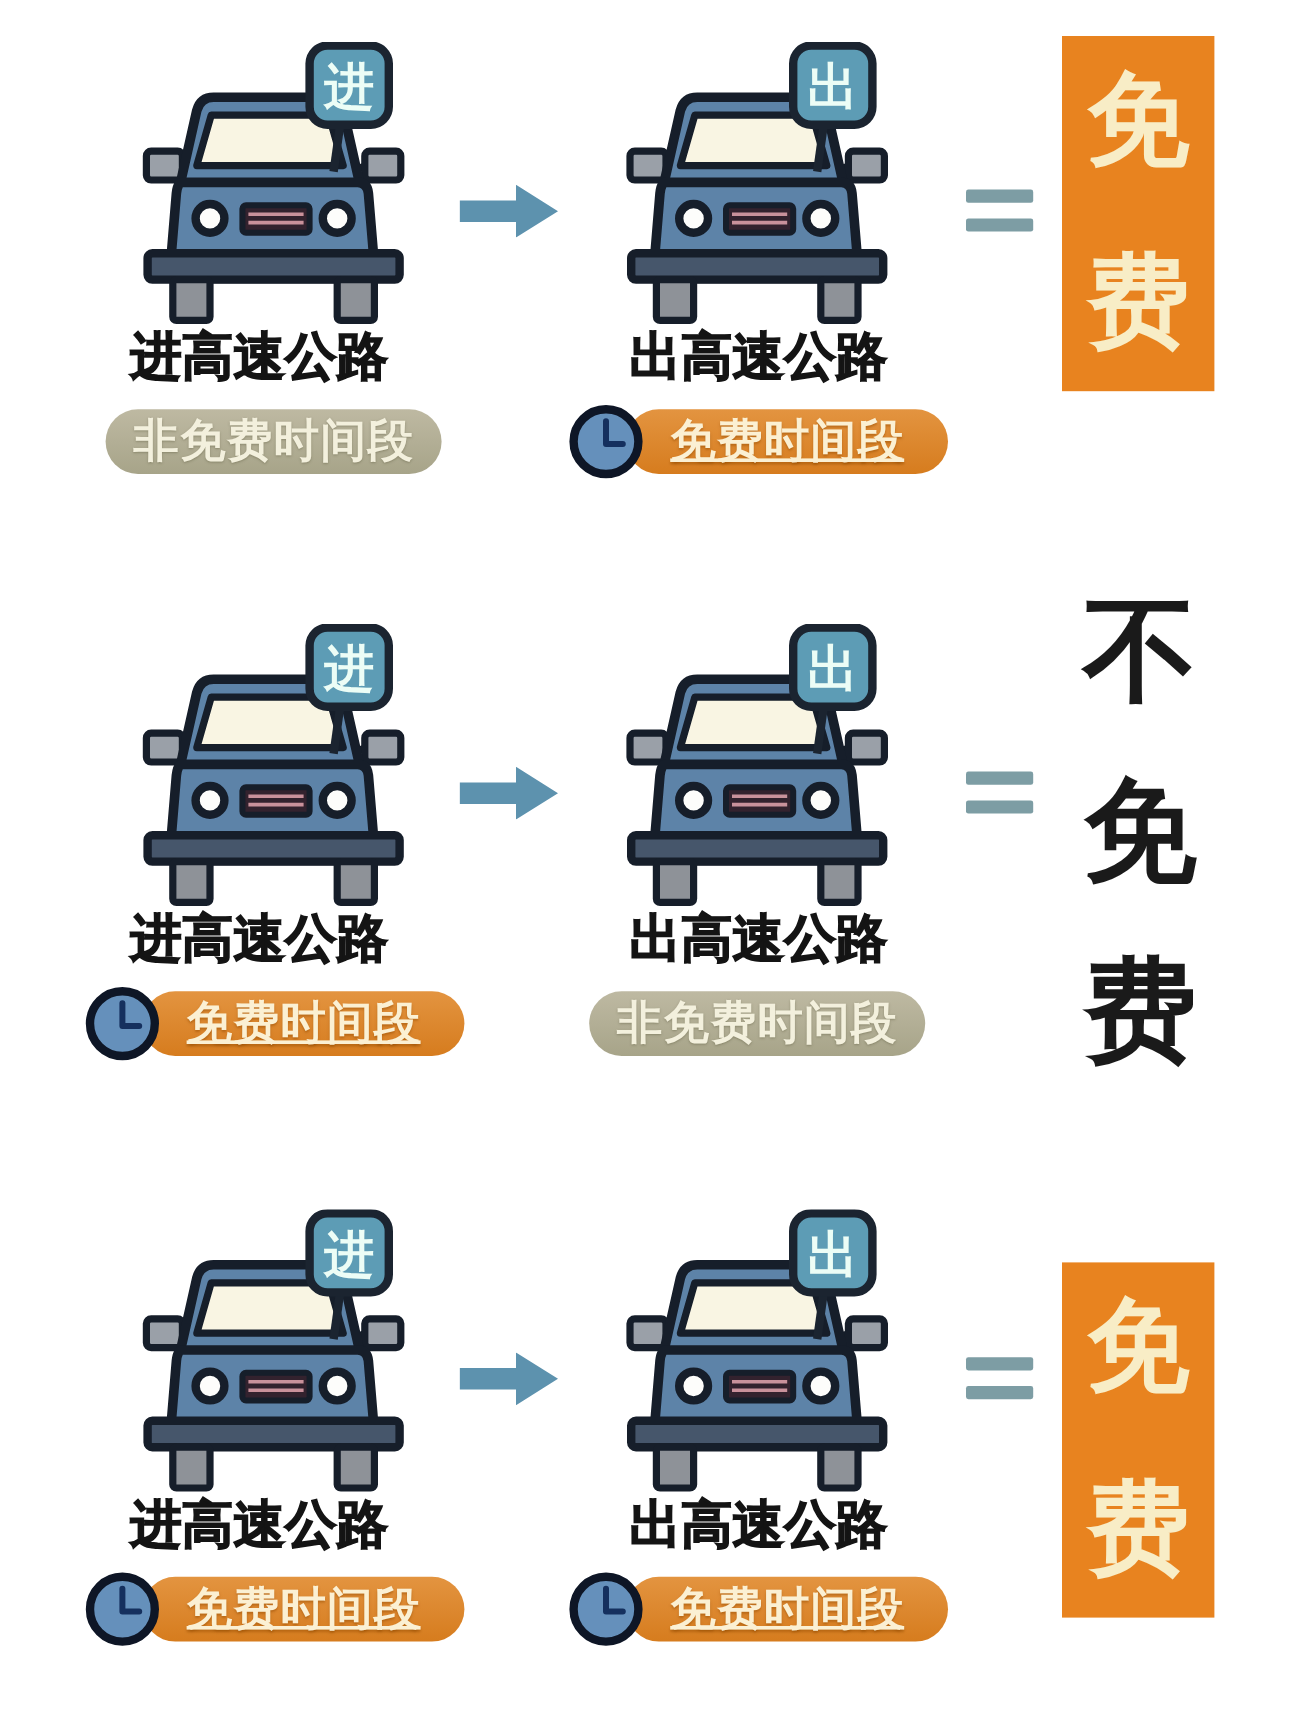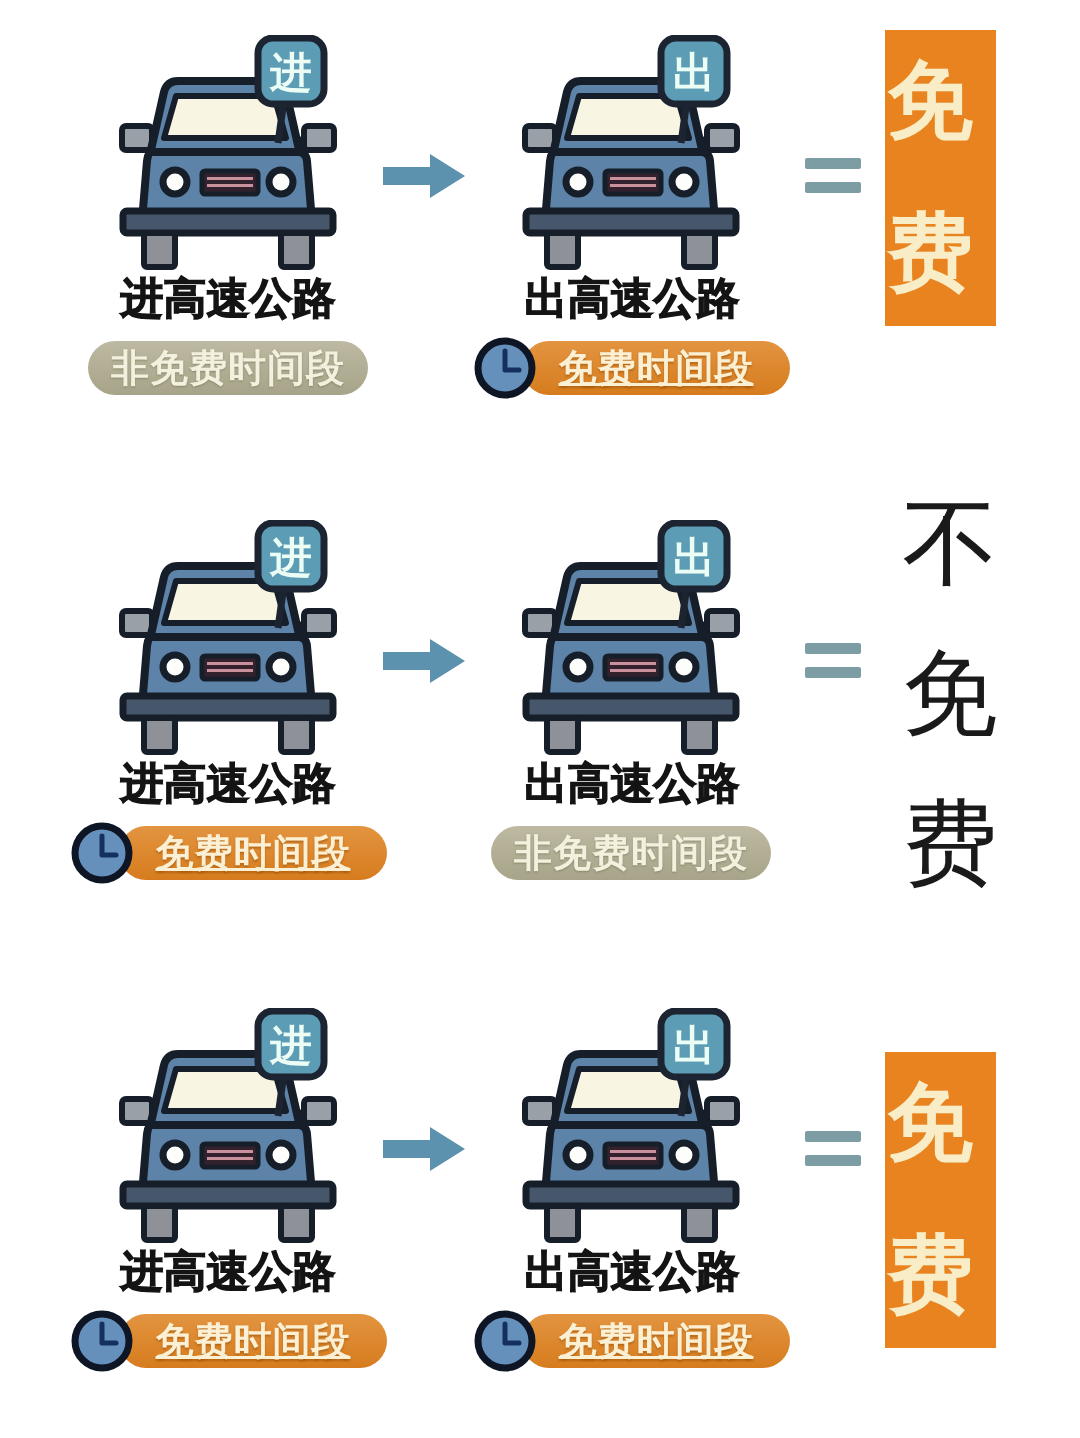--- a/index.html
+++ b/index.html
@@ -7,44 +7,44 @@
   #page { position:relative; width:1080px; height:1438px; background:#ffffff; overflow:hidden; }
   .row { position:absolute; left:0; width:1080px; height:420px; }
   .row1 { top:30px; } .row2 { top:515px; } .row3 { top:1003px; }
 
   .car { position:absolute; top:5px; width:240px; height:240px; }
   .car.left { left:108px; } .car.right { left:511px; }
 
   .car-label { position:absolute; top:244px; width:240px; height:48px; line-height:48px;
     text-align:center; font-size:43px; font-weight:bold; color:#141414;
     -webkit-text-stroke:1.2px #141414; white-space:nowrap; }
-  .car-label.left { left:108px; } .car-label.right { left:512px; }
+  .car-label.left { left:96px; } .car-label.right { left:512px; }
 
   .badge-group { position:absolute; top:305px; height:66px; display:flex; align-items:center; transform:translateX(-50%); }
   .badge-group.left { left:228px; } .badge-group.right { left:631px; }
   .pill { height:54px; line-height:54px; text-align:center; border-radius:28px;
     font-size:38px; font-weight:bold; letter-spacing:1px; white-space:nowrap; }
   .pill.tan { width:280px; background:linear-gradient(#beb9a2, #a7a489); color:#f3f0dd;
     text-shadow:0 1px 2px rgba(90,88,60,0.45); }
   .pill.orange { width:268px; background:linear-gradient(#e39440, #d67c1e); color:#fbf0d3;
     text-shadow:0 2px 2px rgba(150,75,0,0.5);text-decoration:underline; }
   .clock { width:66px; height:66px; margin-right:-16px; position:relative; z-index:2; }
 
   .arrow { position:absolute; left:383px; top:124px; width:82px; height:44px; }
   .equals { position:absolute; left:805px; top:128px; width:56px; height:36px; }
   .equals .bar { position:absolute; left:0; width:56px; height:11px; background:#7d9da4; border-radius:2px; }
   .equals .bar.b1 { top:0; } .equals .bar.b2 { top:24px; }
 
-  .result-block { position:absolute; left:885px; top:0; width:111px; height:296px;
-    background:#e8831f; display:flex; overflow:hidden; }
+  .result-block { position:absolute; left:885px; top:0; width:127px; height:296px;
+    background:#e8831f; display:flex; justify-content:center; overflow:hidden; }
   .row3 .result-block { top:49px; }
   .result-block .vtext { width:90px; font-size:86px; font-weight:bold; color:#f8edc6;
     line-height:152px; text-align:center; word-break:break-all; margin-top:-6px; }
   .result-text { position:absolute; left:885px; top:-47px; width:130px; display:flex; justify-content:center; }
-  .result-text .vtext { width:102px; font-size:95px; font-weight:normal; color:#1a1a1a;
+  .result-text .vtext { width:102px; font-size:95px; font-weight:bold; color:#1a1a1a;
     line-height:150px; text-align:center; word-break:break-all; }
 </style>
 </head>
 <body>
 
 <svg width="0" height="0" style="position:absolute">
   <defs>
     <g id="car-shape">
       <line x1="40" y1="102" x2="62" y2="110" stroke="#161e2a" stroke-width="6"></line>
       <line x1="200" y1="102" x2="178" y2="110" stroke="#161e2a" stroke-width="6"></line>

